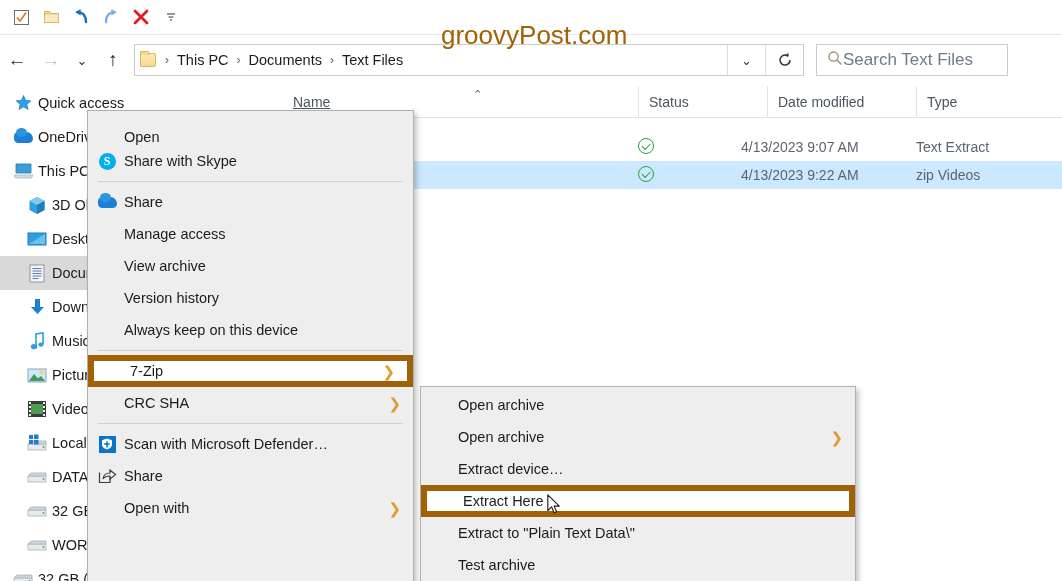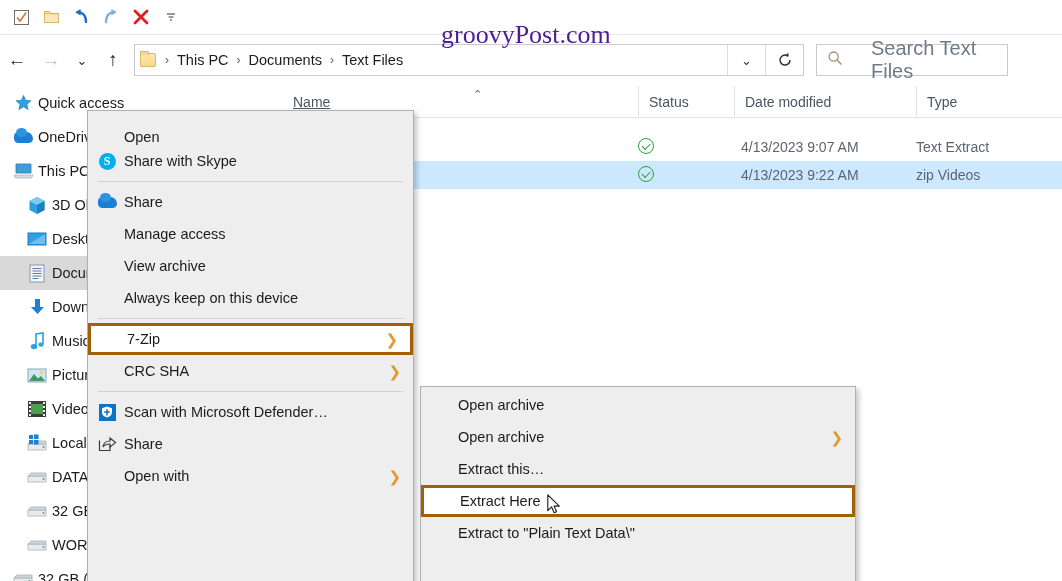--- a/index.html
+++ b/index.html
@@ -85,31 +85,31 @@
   }
   .searchbox {
     height: 32px; width: 192px;
     margin-left: 12px;
     border: 1px solid #cccccc;
     background: #ffffff;
     display: flex; align-items: center;
     padding-left: 10px;
   }
   .searchbox .sph {
-    font-size: 20px; color: #6f7b86;
-    margin-left: 28px;
+    font-size: 17px; color: #6f7b86;
+    margin-left: 0;
   }
 
   
   .watermark {
     position: absolute;
     left: 441px; top: 20px;
-    font-family: Liberation Serif, serif;
+    font-family: Liberation Sans, sans-serif;
     font-size: 26px;
-    color: #4c1d95;
+    color: #a16207;
     letter-spacing: 0px;
     z-index: 3;
     pointer-events: none;
   }
 
   
   .colheaders {
     position: absolute; left: 283px; top: 86px;
     width: 779px; height: 32px;
     background: #ffffff;
@@ -200,21 +200,21 @@
 
   .mi {
     position: relative;
     height: 32px;
     display: flex; align-items: center;
     font-size: 14.5px; color: #1b1b1b;
     padding-left: 2px;
     white-space: nowrap;
     cursor: default;
   }
-  .mi.hl { background: #ffffff; border: 3px solid #a16207; }
+  .mi.hl { background: #ffffff; border: 6px solid #a16207; }
   .mi.bold { font-weight: normal; align-items: flex-end; }
   .mi-icon {
     width: 34px; min-width: 34px;
     display: flex; align-items: center; justify-content: center;
   }
   .mi-label { padding-left: 0px; }
   .mi-chev {
     position: absolute; right: 12px; top: 50%;
     transform: translateY(-50%);
     font-size: 15px; color: #e09a2e;
@@ -348,21 +348,21 @@
   </div>
 
   <div class="colheaders">
     <div class="sortchev">⌃</div>
     <div class="colh" style="left:0px;width:355px;border-left:none;text-decoration:underline;">
       <span>Name</span>
     </div>
     <div class="colh" style="left:355px;width:103px;">
       <span>Status</span>
     </div>
-    <div class="colh" style="left:451px;width:175px;">
+    <div class="colh" style="left:484px;width:175px;">
       <span>Date modified</span>
     </div>
     <div class="colh" style="left:633px;width:146px;">
       <span>Type</span>
     </div>
   </div>
 
   <div class="filelist">
     <div class="frow" style="top:0px;">
       <span class="fcell fname">Plain Text Data.txt</span>
@@ -578,20 +578,24 @@
     <div class="mi">
       <span class="mi-icon"></span>
       <span class="mi-label">Manage access</span>
     </div>
 
     <div class="mi">
       <span class="mi-icon"></span>
       <span class="mi-label">View archive</span>
     </div>
 
+    <div class="mi">
+      <span class="mi-icon"></span>
+      <span class="mi-label">Version history</span>
+    </div>
 
     <div class="mi">
       <span class="mi-icon"></span>
       <span class="mi-label">Always keep on this device</span>
     </div>
 
 
     <div class="msep"></div>
 
     <div class="mi hl">
@@ -643,31 +647,34 @@
     <div class="mi" style="padding-left:37px;">
       <span class="mi-label">Open archive</span>
     </div>
 
     <div class="mi" style="padding-left:37px;">
       <span class="mi-label">Open archive</span>
       <span class="mi-chev">❯</span>
     </div>
 
     <div class="mi" style="padding-left:37px;">
-      <span class="mi-label">Extract this…</span>
+      <span class="mi-label">Extract device…</span>
     </div>
 
     <div class="mi hl" style="padding-left:36px;">
       <span class="mi-label">Extract Here</span>
     </div>
 
     <div class="mi" style="padding-left:37px;">
       <span class="mi-label">Extract to "Plain Text Data\"</span>
     </div>
 
+    <div class="mi" style="padding-left:37px;">
+      <span class="mi-label">Test archive</span>
+    </div>
 
   </div>
 
   <div class="cursor-arrow">
     <svg width="15" height="22" viewBox="0 0 15 22">
       <path d="M0.8 0.8 L0.8 16.6 L4.6 12.9 L7.1 18.8 L9.6 17.8 L7.1 12.1 L12.3 12.1 Z" fill="#ffffff" stroke="#1a1a1a" stroke-width="1.1" stroke-linejoin="round"></path>
     </svg>
   </div>
 
 </div>

